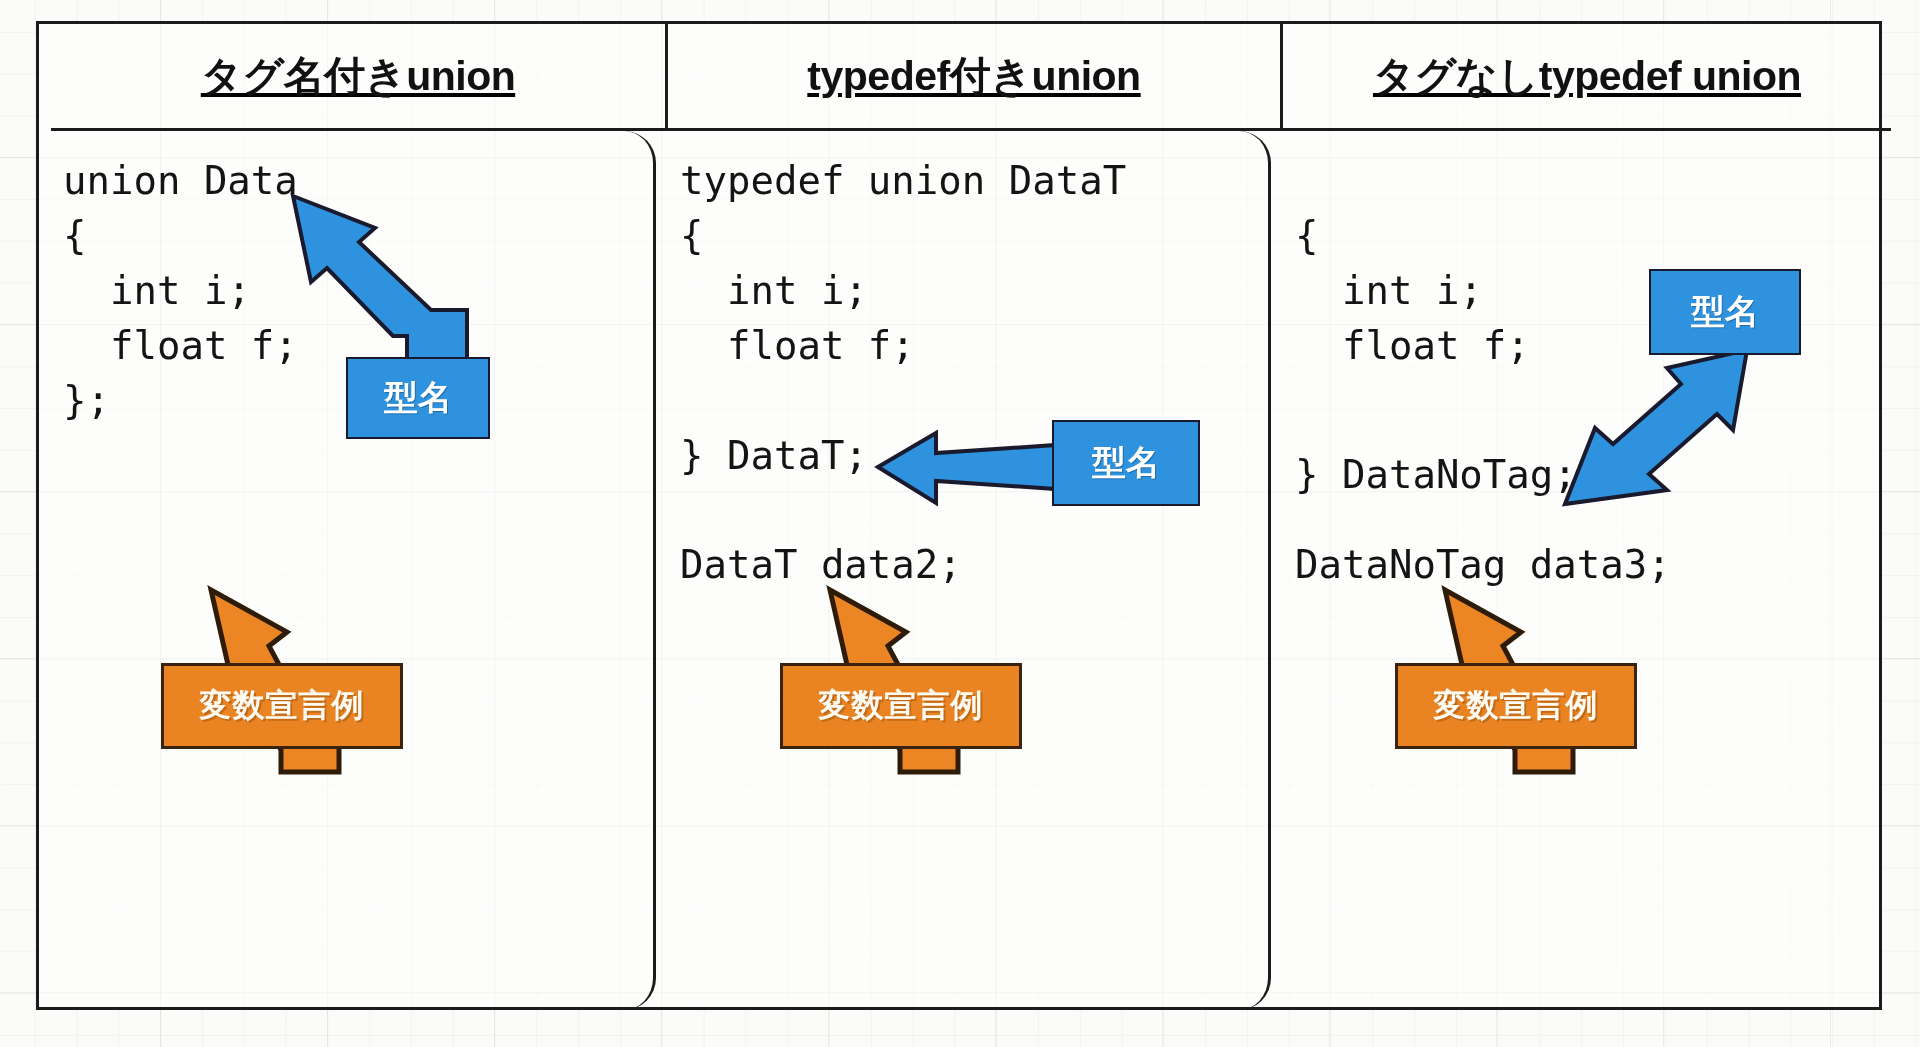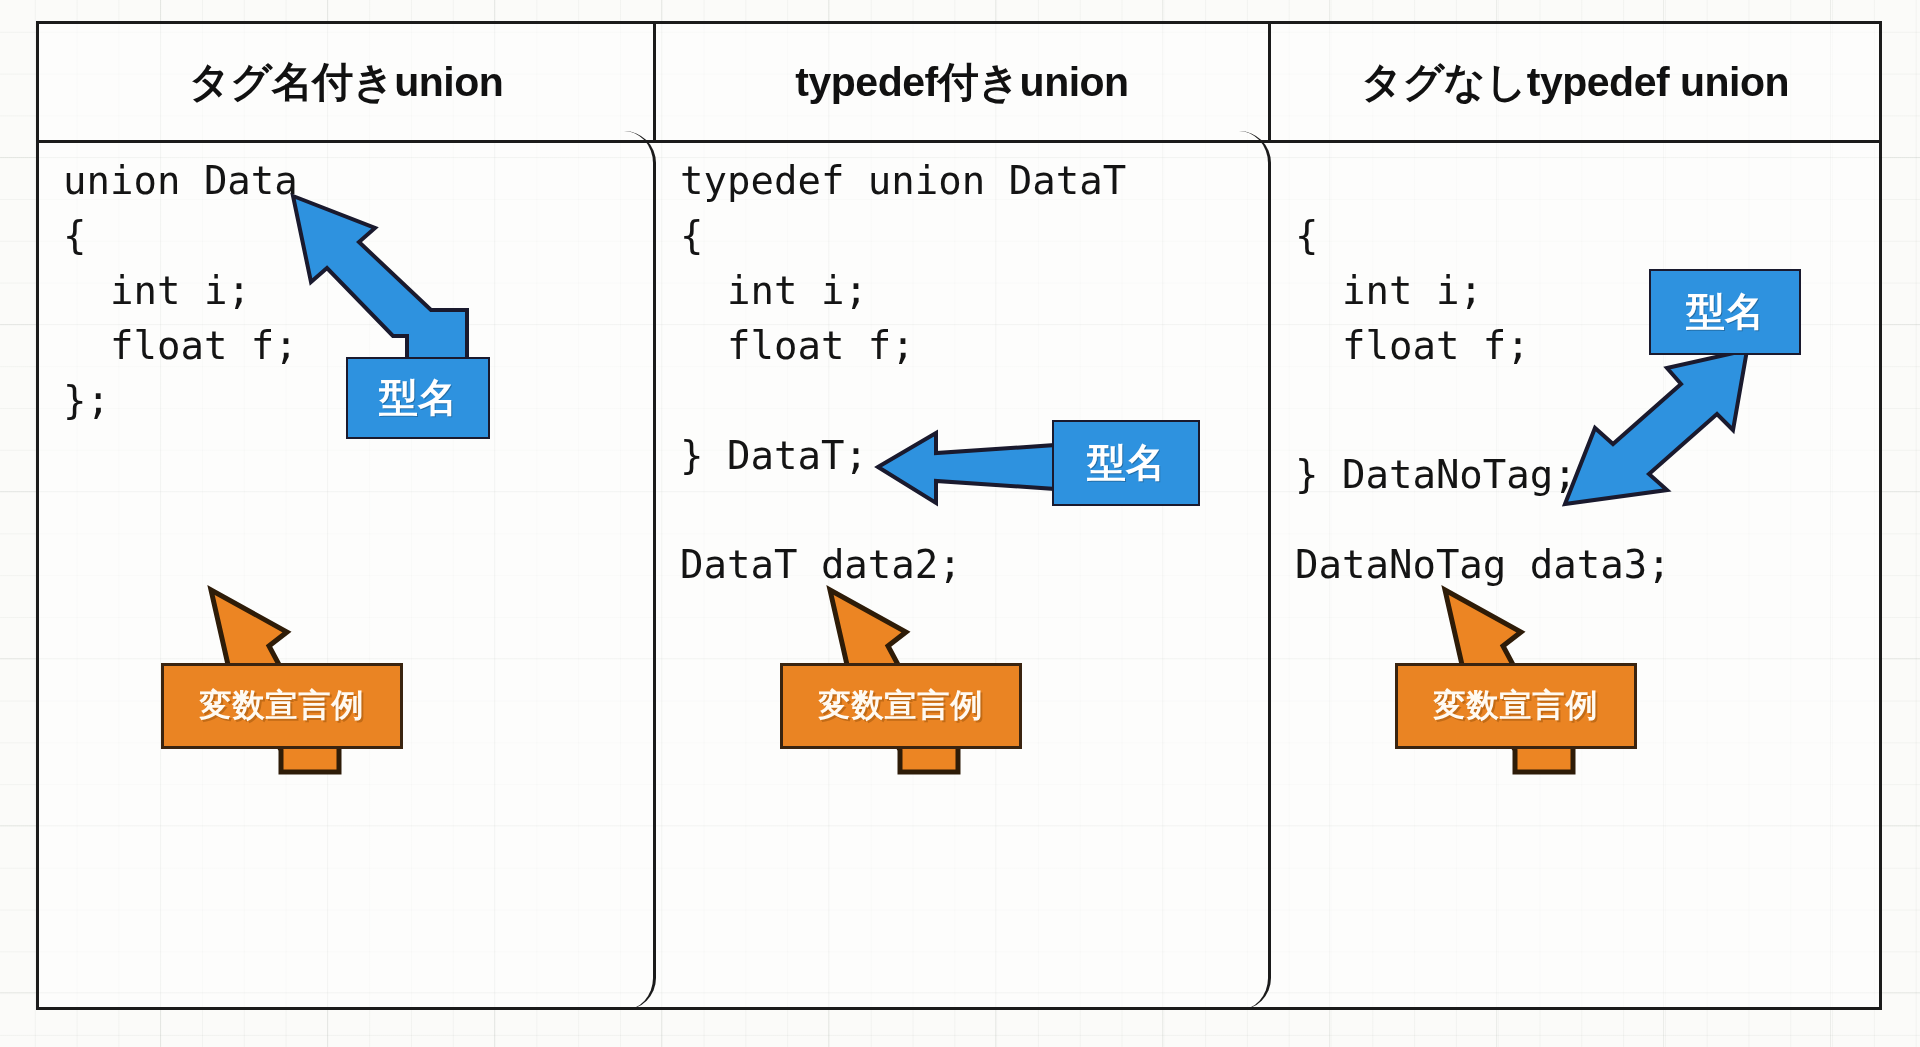--- a/index.html
+++ b/index.html
@@ -39,26 +39,27 @@
     left: 36px;
     top: 21px;
     width: 1846px;
     height: 989px;
     border: 3px solid #1b1b1b;
     box-sizing: border-box;
     background: rgba(255,255,255,0.55);
   }
   .hdr-row {
     position: absolute;
-    left: 0; top: 0;
+    left: 12px; top: 0;
     width: 100%;
-    height: 119px;
+    height: 107px;
     border-bottom: 3px solid #1b1b1b;
     box-sizing: border-box;
     display: flex;
+    text-decoration: underline;
   }
   .hdr-cell {
     display: flex;
     align-items: center;
     justify-content: center;
     box-sizing: border-box;
     font-weight: bold;
     font-size: 41px;
     color: #111;
     letter-spacing: -0.5px;
@@ -113,21 +114,21 @@
     display: flex;
     align-items: center;
     justify-content: center;
     font-weight: bold;
     color: #ffffff;
     white-space: nowrap;
   }
   .callout.blue {
     background: #2e92df;
     border: 2px solid #1a1a2e;
-    font-size: 39px;
+    font-size: 34px;
     text-shadow: 1px 1px 0 rgba(0,0,0,0.25);
   }
   .callout.orange {
     background: #ea8423;
     border: 3px solid #3a2410;
     font-size: 32px;
     color: #fffaf2;
     text-shadow: 2px 2px 0 rgba(120,60,0,0.35);
     letter-spacing: 1px;
   }

